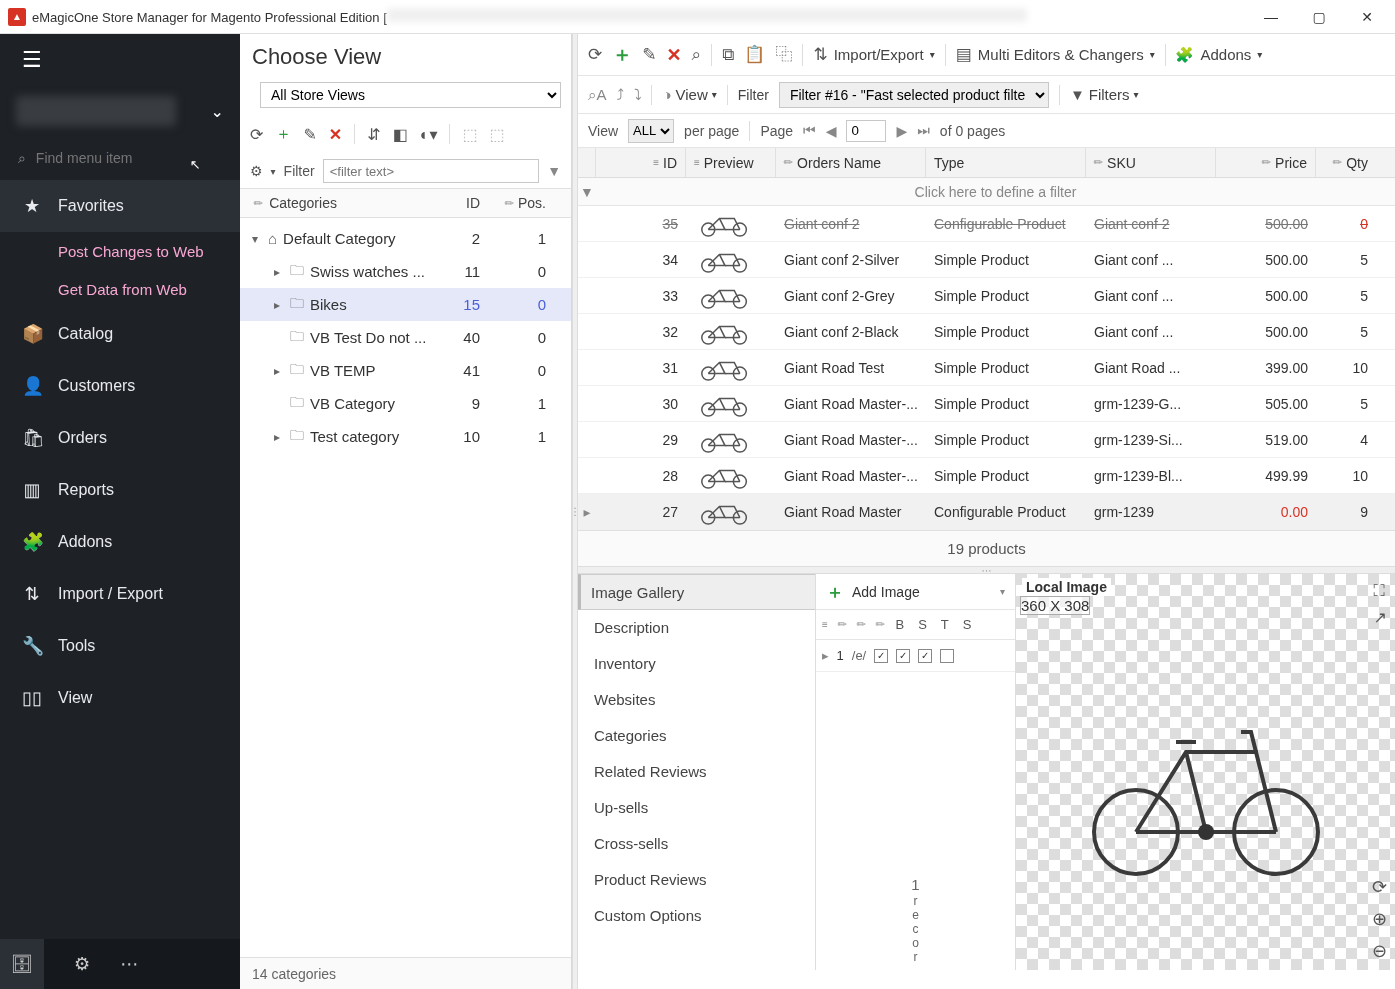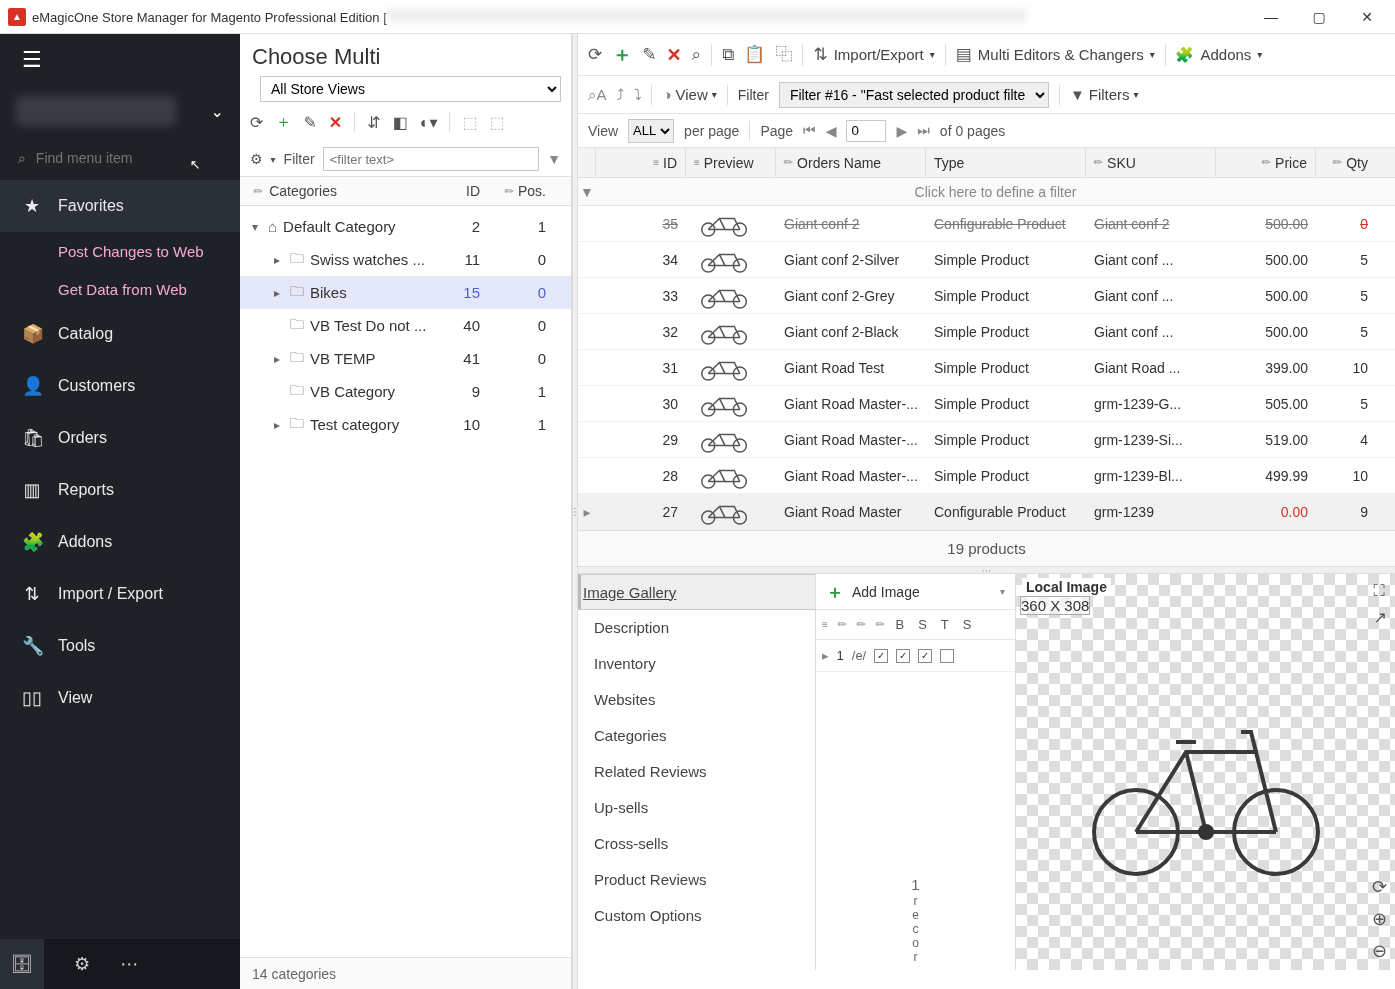--- a/index.html
+++ b/index.html
@@ -28,21 +28,21 @@
 .sidebar .nav-item.active { background: #2b2f36; }
 .sidebar .nav-item .ico { width:20px; text-align:center; font-size:18px;}
 .sidebar .sub-item { height:38px; display:flex; align-items:center; padding-left: 58px; font-size:15px; color:#f9a8d4; cursor:pointer;text-align:right;}
 .sidebar .spacer { flex:1; }
 .sidebar .bottom-bar { height: 50px; background:#15181c; display:flex; align-items:center; gap:30px; padding-left: 22px; color:#ccc; font-size:18px;}
 .sidebar .bottom-bar .active-btm { background:#2b2f36; width:44px; height:50px; display:flex; align-items:center; justify-content:center; margin-left:-22px;}
 
 
 .cat-panel { width: 332px; border-right: 1px solid #d8d8d8; display:flex; flex-direction:column; background:#fff;}
 .cat-panel .hdr { padding: 10px 12px 6px; font-size: 22px; color:#333; }
-.cat-panel .storeview { margin: 0 10px; padding-left: 10px; }
+.cat-panel .storeview { margin: 6px 10px; padding-left: 10px; }
 .cat-panel .storeview select { width: 100%; height: 26px; border:1px solid #c8c8c8; padding:0 6px; font-size:14px; background:#fff;}
 .cat-panel .toolbar { display:flex; align-items:center; height: 40px; padding:0 10px; gap:12px; color:#555; font-size:16px;}
 .cat-panel .toolbar .grn { color:#2a9d3f; }
 .cat-panel .toolbar .red { color:#d63324; font-weight:bold;}
 .cat-panel .toolbar .sep { width:1px; height:20px; background:#ddd;}
 .cat-panel .toolbar .dim { color:#bbb; }
 .cat-panel .filter-row { display:flex; align-items:center; height:34px; padding:0 10px; gap:8px; color:#555;}
 .cat-panel .filter-row input { flex:1; height:24px; border:1px solid #c8c8c8; padding:0 6px; font-size:13px;}
 .cat-panel .grid-hdr { display:flex; height:30px; border-top:1px solid #e0e0e0; border-bottom:1px solid #e0e0e0; align-items:center; background:#fafafa; font-size:14px; color:#444;}
 .cat-panel .grid-hdr .c1 { width:190px; padding-left:14px; display:flex; align-items:center; gap:6px;}
@@ -109,21 +109,21 @@
 .grow.struck .col-qty { color:#d63324; text-decoration:line-through;}
 .grow .bike-thumb { width:62px; height:28px; display:flex; align-items:center; justify-content:center;}
 .bike-svg { width:56px; height:26px;}
 .grid-footer { height:36px; background:#fafafa; border-top:1px solid #e0e0e0; display:flex; align-items:center; justify-content:center; font-size:15px; color:#555;}
 .split-h { height:8px; background:#efefef; border-top:1px solid #ddd; border-bottom:1px solid #ddd; display:flex; align-items:center; justify-content:center; color:#999; font-size:10px;}
 
 
 .detail { display:flex; height:396px; }
 .detail-tabs { width:238px; border-right:1px solid #ddd; background:#fff;}
 .detail-tabs .tab { height:36px; display:flex; align-items:center; padding-left:16px; font-size:15px; color:#444; cursor:pointer; border-bottom:1px solid transparent;}
-.detail-tabs .tab.active { background:#eeeeee; border-top:1px solid #ccc; border-bottom:1px solid #ccc; border-left:3px solid #bbb; padding-left:2px;text-decoration:underline;}
+.detail-tabs .tab.active { background:#eeeeee; border-top:1px solid #ccc; border-bottom:1px solid #ccc; border-left:3px solid #bbb; padding-left:10px;}
 .detail-mid { width:200px; border-right:1px solid #ddd; display:flex; flex-direction:column;}
 .detail-mid .add-img { height:36px; display:flex; align-items:center; padding-left:10px; gap:8px; border-bottom:1px solid #e5e5e5;}
 .detail-mid .add-img .plus { color:#2a9d3f; font-size:18px; font-weight:bold;}
 .detail-mid .img-tool { height:30px; border-bottom:1px solid #e5e5e5; display:flex; align-items:center; padding:0 6px; gap:10px; font-size:13px; color:#555;}
 .detail-mid .img-row { height:32px; display:flex; align-items:center; border-bottom:1px solid #eee; padding:0 6px; gap:8px; font-size:13px;}
 .detail-mid .img-row .chk { width:14px; height:14px; border:1px solid #888; display:inline-flex; align-items:center; justify-content:center; font-size:10px;}
 .detail-mid .bottom-text { padding:6px 10px; font-size:13px; color:#666; line-height:18px;}
 .detail-right { flex:1; position:relative; background: repeating-conic-gradient(#ddd 0% 25%, #fff 0% 50%) 0 / 22px 22px;}
 .detail-right .lbl { position:absolute; left:6px; top:4px; background:#fff; font-weight:bold; font-size:14px; padding:1px 4px;}
 .detail-right .dim { position:absolute; left:4px; top:22px; font-size:15px; color:#333; border:1px solid #aaa; background:rgba(255,255,255,0.6); padding:0 0;}
@@ -203,21 +203,21 @@
       </div>
     <div class="spacer"></div>
     <div class="bottom-bar">
       <div class="active-btm">🗄</div>
       <span>⚙</span>
       <span>⋯</span>
     </div>
   </div>
 
   <div class="cat-panel">
-    <div class="hdr">Choose Multi</div>
+    <div class="hdr">Choose View</div>
     <div class="storeview">
       <select><option>All Store Views</option></select>
     </div>
     <div class="toolbar">
       <span>⟳</span>
       <span class="grn">＋</span>
       <span>✎</span>
       <span class="red">✕</span>
       <span class="sep"></span>
       <span>⇵</span>

